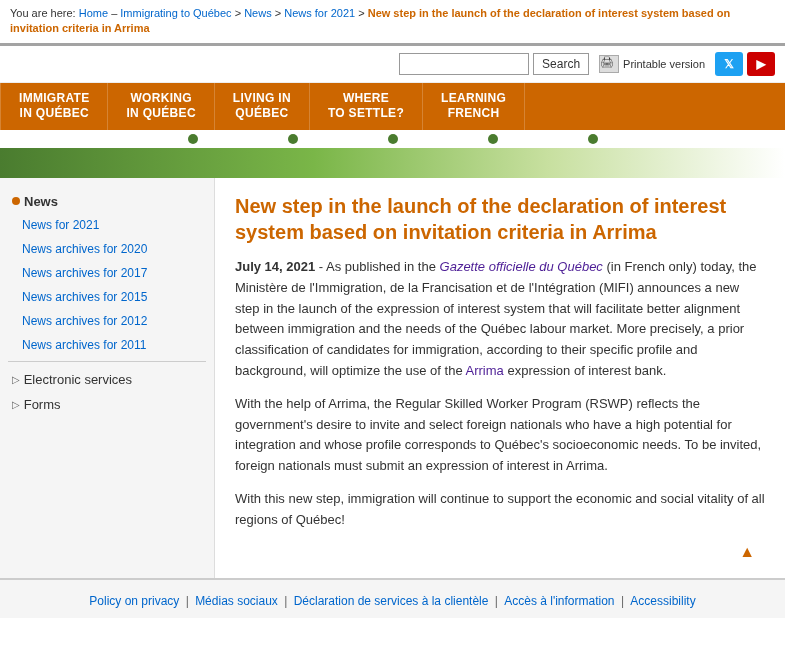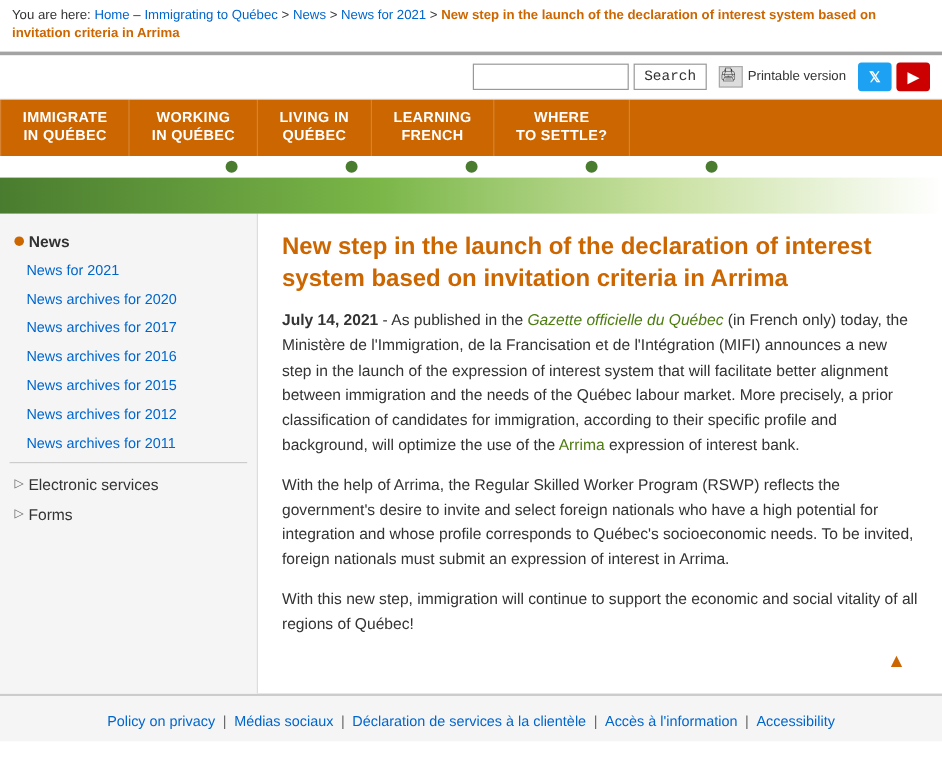--- a/index.html
+++ b/index.html
@@ -37,21 +37,20 @@
       width: 130px;
       font-size: 12px;
     }
     .search-btn {
       background: #fff;
       border: 1px solid #999;
       padding: 3px 8px;
       cursor: pointer;
       font-size: 12px;
       color: #333;
-      font-family: Liberation Mono, monospace;
     }
     .print-btn {
       display: flex;
       align-items: center;
       gap: 4px;
       font-size: 11px;
       color: #333;
       cursor: pointer;
       border: none;
       background: none;
@@ -192,21 +191,21 @@
     }
     .article-body {
       font-size: 13px;
       line-height: 1.6;
       color: #333;
     }
     .article-body p {
       margin-bottom: 12px;
     }
     .article-body a {
-      color: #4d7c0f;
+      color: #4c1d95;
       text-decoration: none;
     }
     .article-body em { font-style: italic; }
 
     
     .content-arrow {
       text-align: right;
       padding-right: 10px;
       margin-top: 10px;
       color: #cc6600;
@@ -272,26 +271,26 @@
   </div>
   <div class="nav-item">
     <div>WORKING</div>
     <div>IN QUÉBEC</div>
   </div>
   <div class="nav-item">
     <div>LIVING IN</div>
     <div>QUÉBEC</div>
   </div>
   <div class="nav-item">
+    <div>WHERE</div>
+    <div>TO SETTLE?</div>
+  </div>
+  <div class="nav-item">
     <div>LEARNING</div>
     <div>FRENCH</div>
-  </div>
-  <div class="nav-item">
-    <div>WHERE</div>
-    <div>TO SETTLE?</div>
   </div>
 </nav>
 
 <div class="nav-dots">
   <span class="nav-dot"></span>
   <span class="nav-dot"></span>
   <span class="nav-dot"></span>
   <span class="nav-dot"></span>
   <span class="nav-dot"></span>
 </div>
@@ -307,23 +306,20 @@
     </div>
     <ul class="sidebar-links">
       <li>
         <a href="#">News for 2021</a>
       </li>
       <li>
         <a href="#">News archives for 2020</a>
       </li>
       <li>
         <a href="#">News archives for 2017</a>
-      </li>
-      <li>
-        <a href="#">News archives for 2016</a>
       </li>
       <li>
         <a href="#">News archives for 2015</a>
       </li>
       <li>
         <a href="#">News archives for 2012</a>
       </li>
       <li>
         <a href="#">News archives for 2011</a>
       </li>

